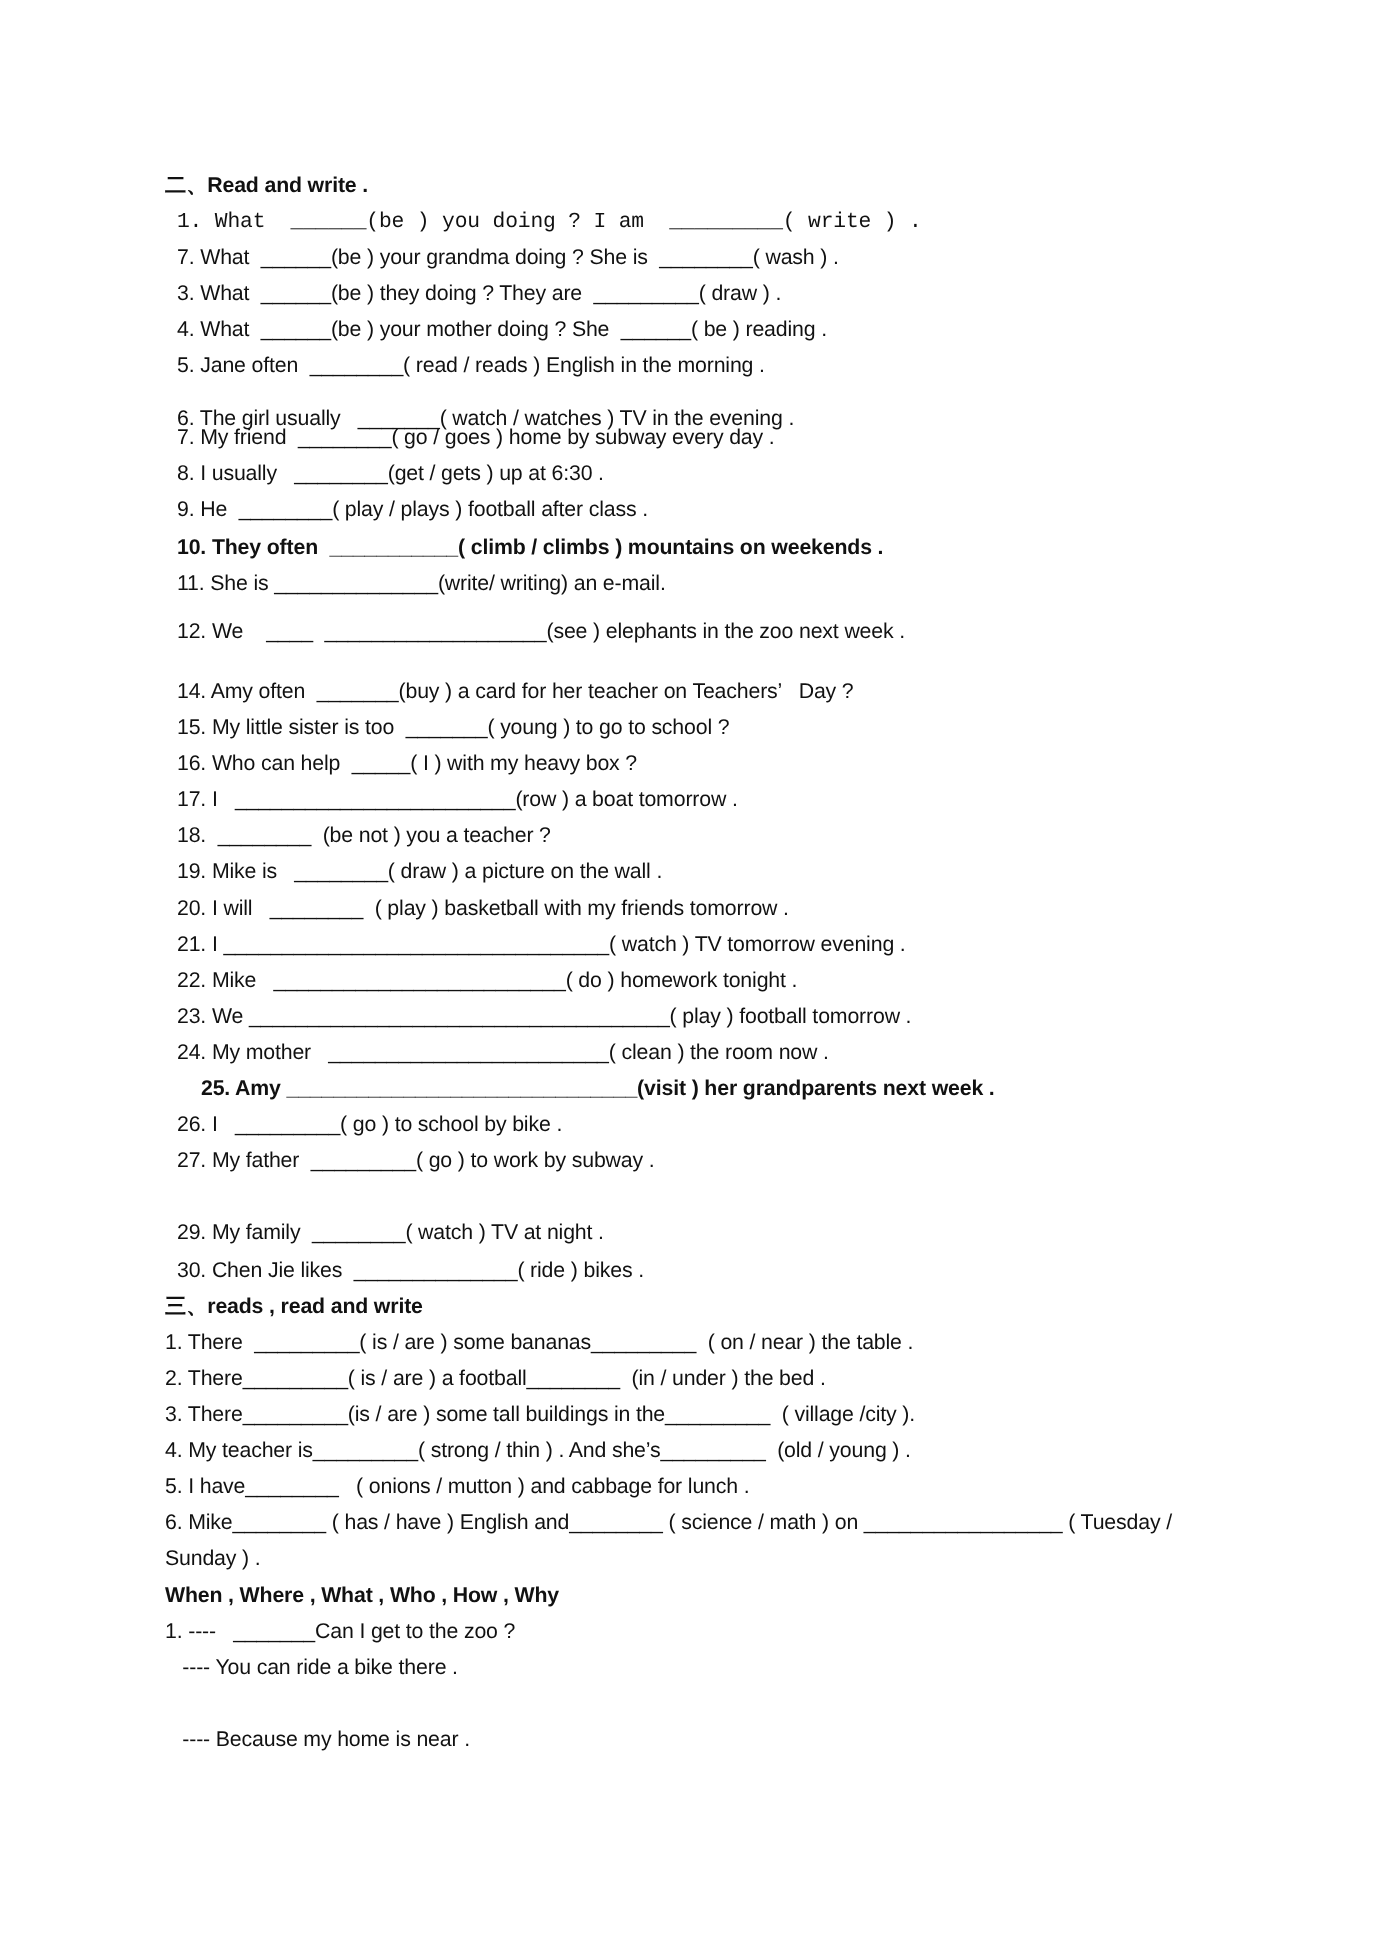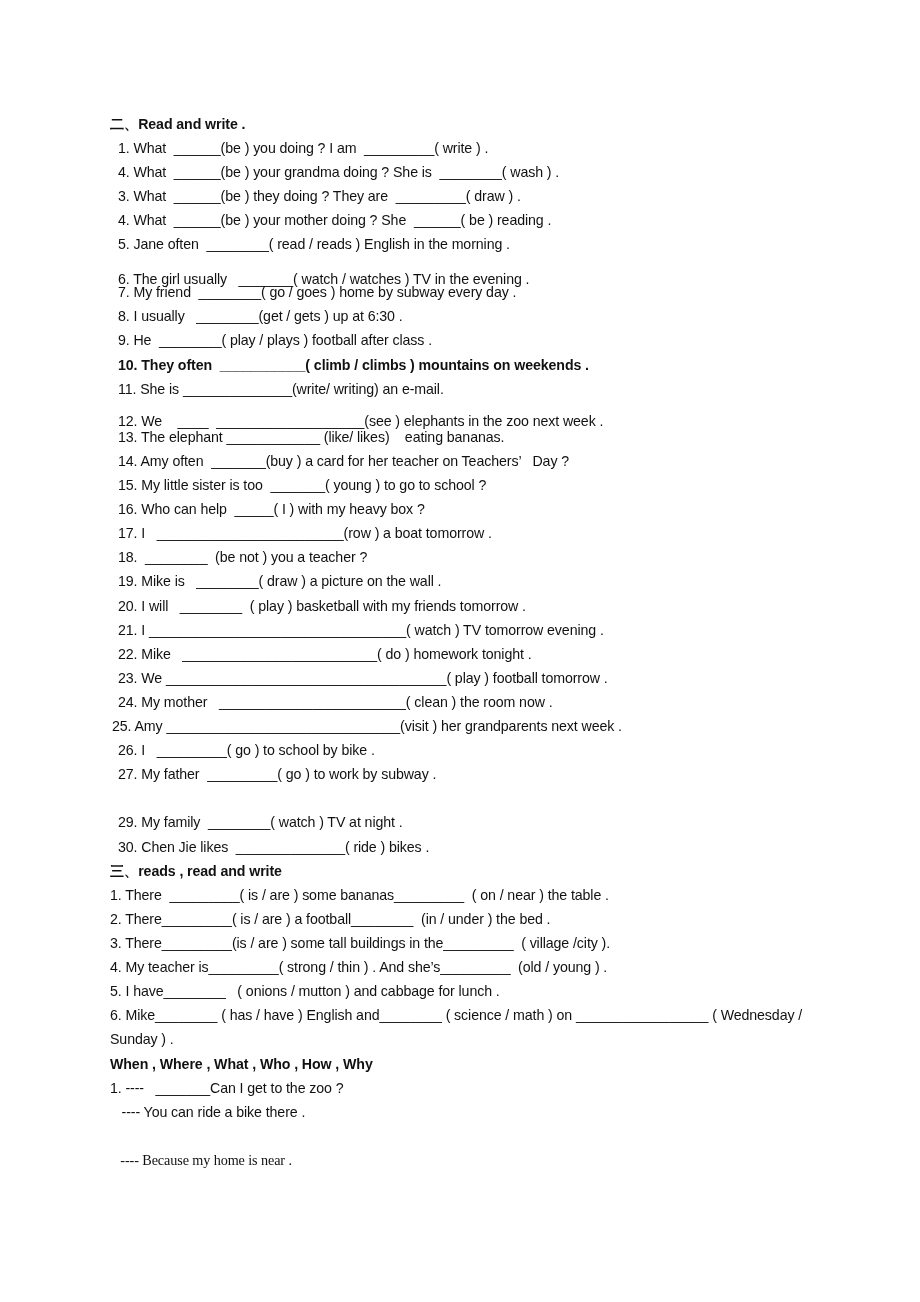--- a/index.html
+++ b/index.html
@@ -10,58 +10,57 @@
   .bold { font-weight: bold; }
   .wrapline { white-space: normal; width: 705px; line-height: 24px; }
 </style>
 </head>
 <body>
 
 <div class="page">
 
   <div class="line bold" style="left:110px; top:115px;">二、Read and write .</div>
 
-  <div class="line" style="left:118px; top:139px;">1. What  ______(be ) you doing ? I am  _________( write ) .</div>
-  <div class="line" style="left:118px; top:163px;">4. What  ______(be ) your grandma doing ? She is  ________( wash ) .</div>
+  <div class="line" style="left:118px; top:139px;font-family:Liberation Mono, monospace;">1. What  ______(be ) you doing ? I am  _________( write ) .</div>
+  <div class="line" style="left:118px; top:163px;">7. What  ______(be ) your grandma doing ? She is  ________( wash ) .</div>
   <div class="line" style="left:118px; top:187px;">3. What  ______(be ) they doing ? They are  _________( draw ) .</div>
   <div class="line" style="left:118px; top:211px;">4. What  ______(be ) your mother doing ? She  ______( be ) reading .</div>
   <div class="line" style="left:118px; top:235px;">5. Jane often  ________( read / reads ) English in the morning .</div>
   <div class="line" style="left:118px; top:270px;">6. The girl usually   _______( watch / watches ) TV in the evening .</div>
   <div class="line" style="left:118px; top:283px;">7. My friend  ________( go / goes ) home by subway every day .</div>
   <div class="line" style="left:118px; top:307px;">8. I usually   ________(get / gets ) up at 6:30 .</div>
   <div class="line" style="left:118px; top:331px;">9. He  ________( play / plays ) football after class .</div>
   <div class="line" style="left:118px; top:356px;font-weight:bold;">10. They often  ___________( climb / climbs ) mountains on weekends .</div>
   <div class="line" style="left:118px; top:380px;">11. She is ______________(write/ writing) an e-mail.</div>
   <div class="line" style="left:118px; top:412px;">12. We    ____  ___________________(see ) elephants in the zoo next week .</div>
-  <div class="line" style="left:118px; top:428px;">13. The elephant ____________ (like/ likes)    eating bananas.</div>
   <div class="line" style="left:118px; top:452px;">14. Amy often  _______(buy ) a card for her teacher on Teachers’   Day ?</div>
   <div class="line" style="left:118px; top:476px;">15. My little sister is too  _______( young ) to go to school ?</div>
   <div class="line" style="left:118px; top:500px;">16. Who can help  _____( I ) with my heavy box ?</div>
   <div class="line" style="left:118px; top:524px;">17. I   ________________________(row ) a boat tomorrow .</div>
   <div class="line" style="left:118px; top:548px;">18.  ________  (be not ) you a teacher ?</div>
   <div class="line" style="left:118px; top:572px;">19. Mike is   ________( draw ) a picture on the wall .</div>
   <div class="line" style="left:118px; top:597px;">20. I will   ________  ( play ) basketball with my friends tomorrow .</div>
   <div class="line" style="left:118px; top:621px;">21. I _________________________________( watch ) TV tomorrow evening .</div>
   <div class="line" style="left:118px; top:645px;">22. Mike   _________________________( do ) homework tonight .</div>
   <div class="line" style="left:118px; top:669px;">23. We ____________________________________( play ) football tomorrow .</div>
   <div class="line" style="left:118px; top:693px;">24. My mother   ________________________( clean ) the room now .</div>
-  <div class="line" style="left:112px; top:717px;">25. Amy ______________________________(visit ) her grandparents next week .</div>
+  <div class="line" style="left:134px; top:717px;font-weight:bold;">25. Amy ______________________________(visit ) her grandparents next week .</div>
   <div class="line" style="left:118px; top:741px;">26. I   _________( go ) to school by bike .</div>
   <div class="line" style="left:118px; top:765px;">27. My father  _________( go ) to work by subway .</div>
   <div class="line" style="left:118px; top:813px;">29. My family  ________( watch ) TV at night .</div>
   <div class="line" style="left:118px; top:838px;">30. Chen Jie likes  ______________( ride ) bikes .</div>
 
   <div class="line bold" style="left:110px; top:862px;">三、reads , read and write</div>
 
   <div class="line" style="left:110px; top:886px;">1. There  _________( is / are ) some bananas_________  ( on / near ) the table .</div>
   <div class="line" style="left:110px; top:910px;">2. There_________( is / are ) a football________  (in / under ) the bed .</div>
   <div class="line" style="left:110px; top:934px;">3. There_________(is / are ) some tall buildings in the_________  ( village /city ).</div>
   <div class="line" style="left:110px; top:958px;">4. My teacher is_________( strong / thin ) . And she’s_________  (old / young ) .</div>
   <div class="line" style="left:110px; top:982px;">5. I have________   ( onions / mutton ) and cabbage for lunch .</div>
-  <div class="line wrapline" style="left:110px; top:1003px;">6. Mike________   ( has / have ) English and________  ( science / math ) on _________________ ( Wednesday / Sunday ) .</div>
+  <div class="line wrapline" style="left:110px; top:1003px;">6. Mike________   ( has / have ) English and________  ( science / math ) on _________________ ( Tuesday / Sunday ) .</div>
 
   <div class="line bold" style="left:110px; top:1055px;">When , Where , What , Who , How , Why</div>
 
   <div class="line" style="left:110px; top:1079px;">1. ----   _______Can I get to the zoo ?</div>
   <div class="line" style="left:110px; top:1103px;">   ---- You can ride a bike there .</div>
-  <div class="line" style="left:110px; top:1151px;font-family:Liberation Serif, serif;">   ---- Because my home is near .</div>
+  <div class="line" style="left:110px; top:1151px;">   ---- Because my home is near .</div>
 
 </div>
 
 </body></html>

